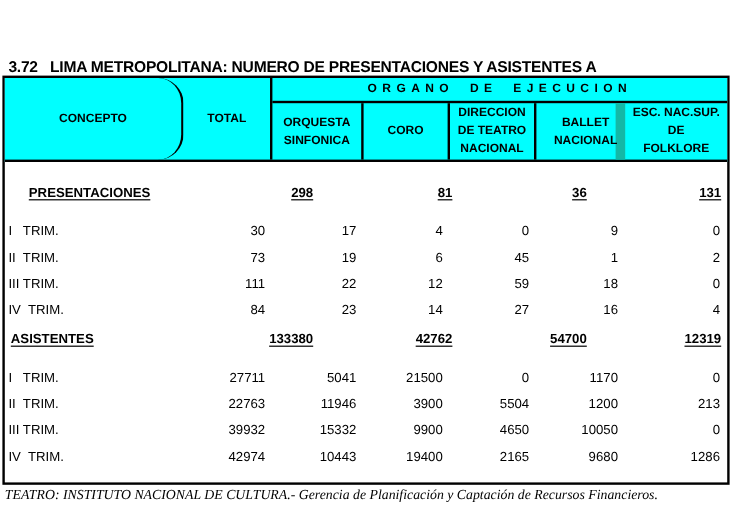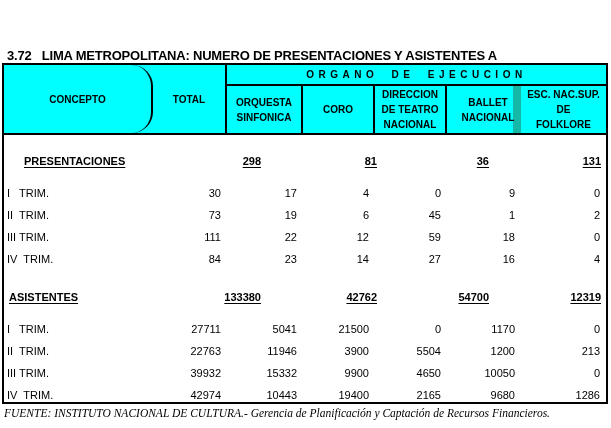--- a/index.html
+++ b/index.html
@@ -50,21 +50,21 @@
   .h-r2 { grid-row: 2; }
   .c3 { grid-column: 3; border-right: 2px solid #000; }
   .c4 { grid-column: 4; border-right: 2px solid #000; }
   .c5 { grid-column: 5; border-right: 2px solid #000; }
   .c6 { grid-column: 6; border-right: 8px solid #14b8a6; margin-left: 16px; }
   .c7 { grid-column: 7; }
   
   .tbody { padding-top: 15px; overflow: hidden; height: 252px; }
   .row { height: 22px; align-items: center; }
   .row.section { margin-bottom: 10px; gap: 40px; }
-  .row.gap-above { margin-top: 16px; }
+  .row.gap-above { margin-top: 2px; }
   .cell { box-sizing: border-box; font-size: 11px; }
   .lbl { white-space: pre; padding-left: 3px; }
   .ind20 { padding-left: 20px; }
   .ind5 { padding-left: 5px; }
   .num { text-align: right; padding-right: 6px; }
   .sec-txt {
     font-weight: bold;
     text-decoration: underline;
     text-underline-offset: 2px;
   }
@@ -202,13 +202,13 @@
       <div class="cell num">10443</div>
       <div class="cell num">19400</div>
       <div class="cell num">2165</div>
       <div class="cell num">9680</div>
       <div class="cell num">1286</div>
     </div>
 
   </div>
 </div>
 
-<div class="footer">FUENTE: INSTITUTO NACIONAL DE CULTURA.- Gerencia de Planificación y Captación de Recursos Financieros.</div>
+<div class="footer">TEATRO: INSTITUTO NACIONAL DE CULTURA.- Gerencia de Planificación y Captación de Recursos Financieros.</div>
 
 </body></html>

